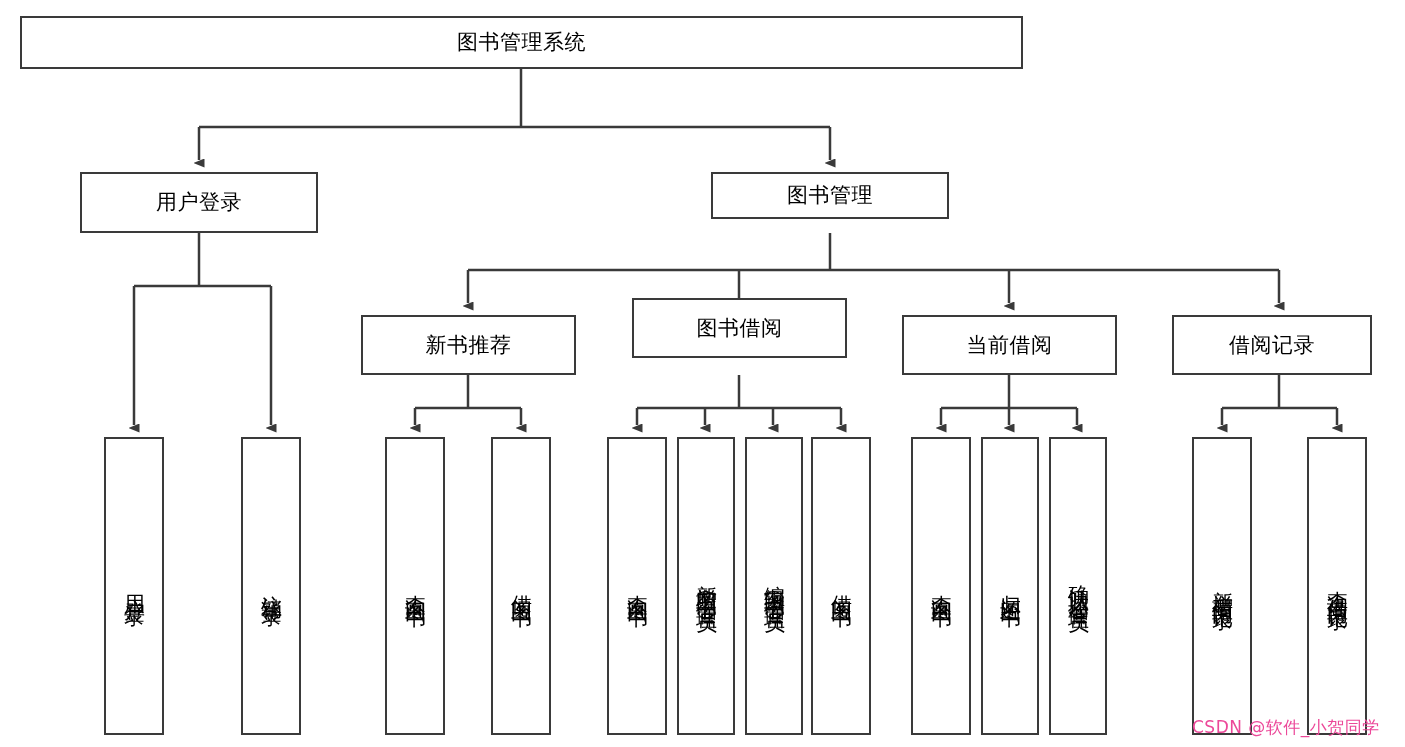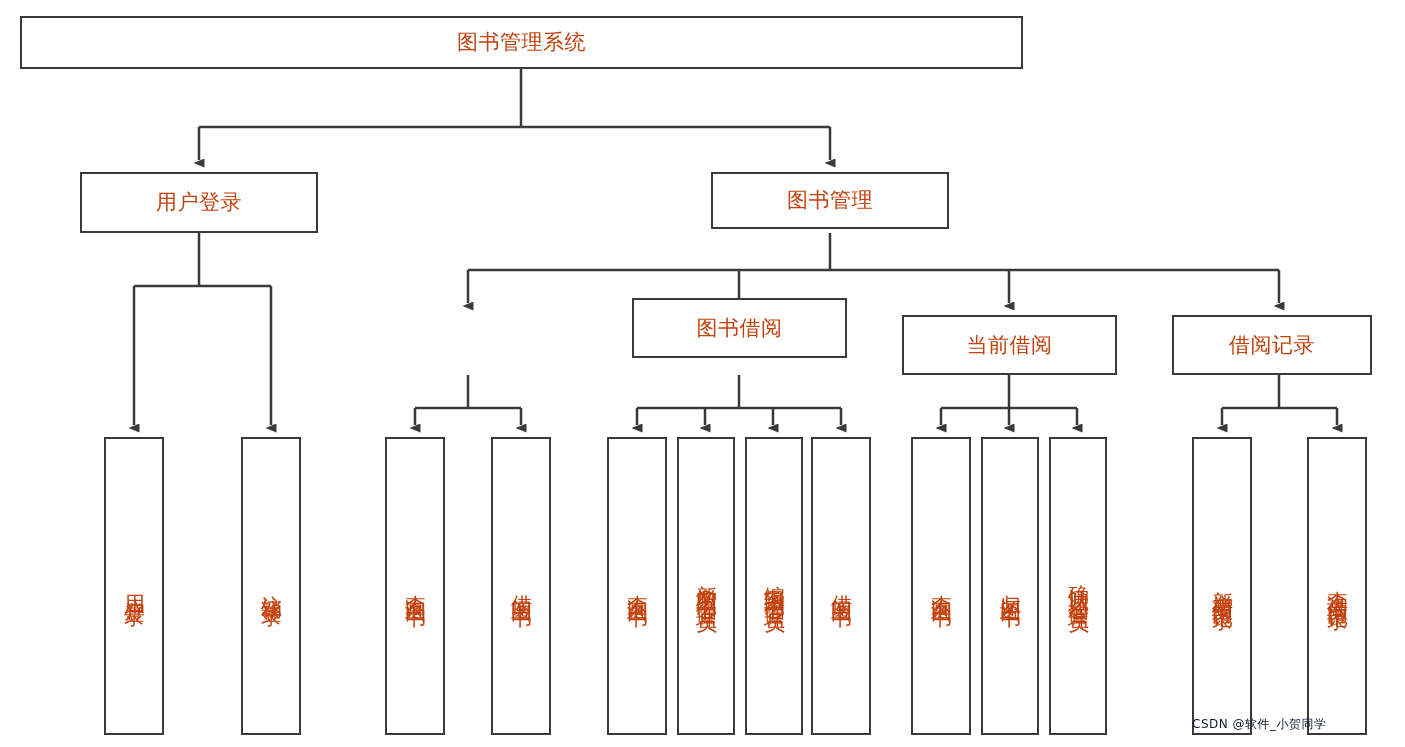--- a/index.html
+++ b/index.html
@@ -29,21 +29,21 @@
     position: absolute;
     box-sizing: border-box;
     background: #ffffff;
     border: 2px solid #3a3a3a;
     display: flex;
     align-items: center;
     justify-content: center;
     z-index: 2;
   }
   .node-label {
-    color: #c2410c;
+    color: #000000;
     font-size: 21px;
     line-height: 1.15;
     letter-spacing: 0.5px;
     white-space: nowrap;
     text-align: center;
   }
   
   .node-box.vertical {
     align-items: center;
     justify-content: center;
@@ -54,22 +54,22 @@
     text-orientation: upright;
     -webkit-writing-mode: vertical-rl;
     font-size: 21px;
     letter-spacing: 4px;
     line-height: 1;
     white-space: nowrap;
     max-height: 100%;
   }
   .watermark {
     position: absolute;
-    color: #0f172a;
-    font-size: 12px;
+    color: #ec4899;
+    font-size: 17px;
     letter-spacing: 0.5px;
     white-space: nowrap;
     z-index: 5;
     pointer-events: none;
   }
 </style>
 </head>
 <body>
 
 <div id="diagram-root">
@@ -128,24 +128,27 @@
   </svg>
 
   <div class="node-box" style="left:20px; top:16px; width:1003px; height:53px;">
     <span class="node-label">图书管理系统</span>
   </div>
 
   <div class="node-box" style="left:80px; top:172px; width:238px; height:61px;">
     <span class="node-label">用户登录</span>
   </div>
 
-  <div class="node-box" style="left:711px; top:172px; width:238px; height:57px;">
+  <div class="node-box" style="left:711px; top:172px; width:238px; height:47px;">
     <span class="node-label">图书管理</span>
   </div>
 
+  <div class="node-box" style="left:361px; top:315px; width:215px; height:60px;">
+    <span class="node-label">新书推荐</span>
+  </div>
 
   <div class="node-box" style="left:632px; top:298px; width:215px; height:60px;">
     <span class="node-label">图书借阅</span>
   </div>
 
   <div class="node-box" style="left:902px; top:315px; width:215px; height:60px;">
     <span class="node-label">当前借阅</span>
   </div>
 
   <div class="node-box" style="left:1172px; top:315px; width:200px; height:60px;">

